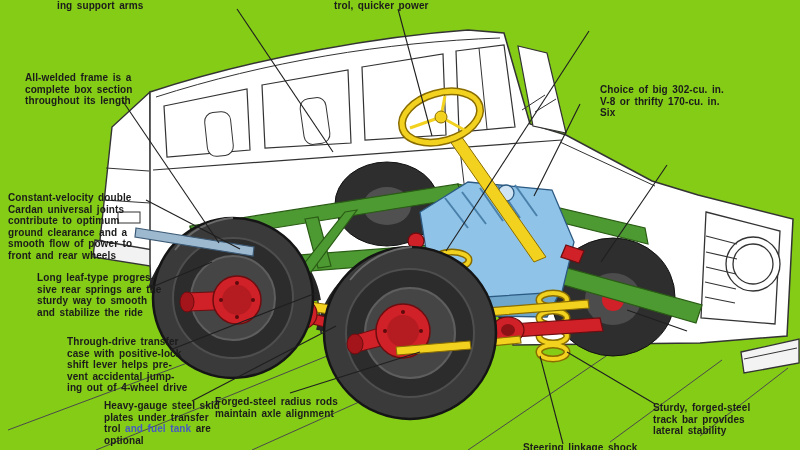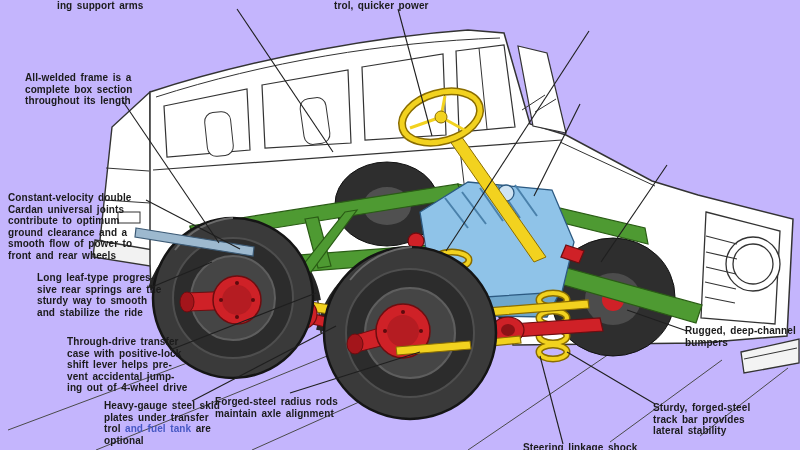--- a/index.html
+++ b/index.html
@@ -1,18 +1,18 @@
 <!DOCTYPE html>
 <html style="--frame-green: #4e9a32; --part-yellow: #f2d21f; --part-red: #cf2127; --engine-blue: #8fc3e8; --steel-blue: #9db9cf; --pink: #e2a2c6; --tire-dark: #3a3a3a; --line-ink: #333333; --brand-blue: #1b2f9e; --link-blue: #4758c4;"><head>
 <meta charset="utf-8">
 <style>
   html,body{margin:0;padding:0;background:#888;}
   #stage{
     position:relative;width:800px;height:450px;overflow:hidden;
-    background:#c4b5fd;font-family:"Liberation Sans",sans-serif;
+    background:#84cc16;font-family:"Liberation Sans",sans-serif;
   }
   #stage svg{position:absolute;inset:0;}
   .label{
     position:absolute;
     font:700 10px/11.6px "Liberation Sans",sans-serif;
     color:#1b1b1b;
     white-space:pre-line;
     letter-spacing:.1px;
     word-spacing:1.6px;
   }
@@ -215,20 +215,23 @@
       <path d="M192,401 L336,326"></path>
       <path d="M290,393 L420,352"></path>
       <path d="M563,444 L540,356"></path>
       <path d="M687,331 L627,310"></path>
       <path d="M655,404 L567,352"></path>
     </g>
   </svg>
 
   <div class="label" style="left:57px;top:0">ing support arms</div>
   <div class="label" style="left:334px;top:0">trol, quicker power</div>
+  <div class="label" style="left:600px;top:84px">Choice of big 302-cu. in.
+V-8 or thrifty 170-cu. in.
+Six</div>
   <div class="label" style="left:25px;top:72px">All-welded frame is a
 complete box section
 throughout its length</div>
   <div class="label" style="left:8px;top:192px">Constant-velocity double
 Cardan universal joints
 contribute to optimum
 ground clearance and a
 smooth flow of power to
 front and rear wheels</div>
   <div class="label" style="left:37px;top:272px">Long leaf-type progres-
@@ -240,19 +243,17 @@
 shift lever helps pre-
 vent accidental jump-
 ing out of 4-wheel drive</div>
   <div class="label" style="left:104px;top:400px"><span>Heavy-gauge steel skid
 plates under transfer
 </span><span>trol </span><span class="blue-phrase">and fuel tank</span><span> are
 optional</span></div>
   <div class="label" style="left:215px;top:396px">Forged-steel radius rods
 maintain axle alignment</div>
   <div class="label" style="left:523px;top:442px">Steering linkage shock</div>
-  <div class="label" style="left:685px;top:325px">Rugged, deep-channel
-bumpers</div>
   <div class="label" style="left:653px;top:402px">Sturdy, forged-steel
 track bar provides
 lateral stability</div>
 
 </div>
 
 </body></html>

